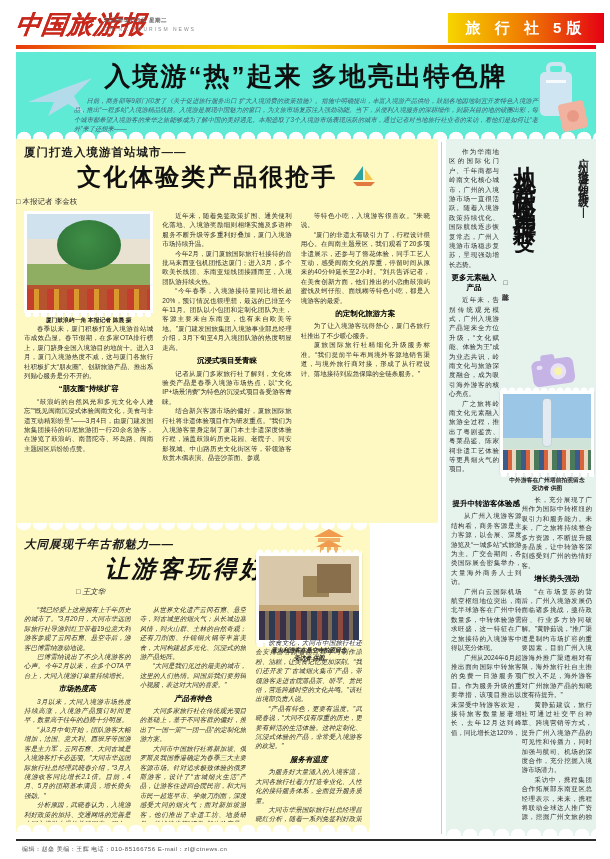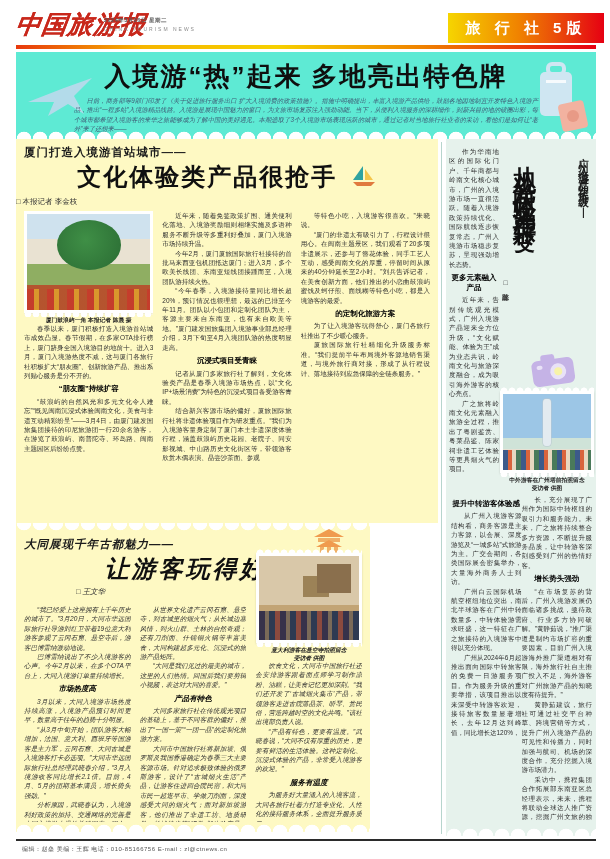--- a/index.html
+++ b/index.html
@@ -245,21 +245,21 @@
         </div>
       <div class="col">
           <div>
             <p class="bp">从世界文化遗产云冈石窟、悬空寺，到古城里的烟火气；从长城边塞风情，到火山群、土林的自然奇观；还有刀削面、什锦铜火锅等丰富美食，大同构建起多元化、沉浸式的旅游产品矩阵。</p>
             <p class="bp">“大同是我们见过的最美的城市，这里的人们热情。回国后我们要剪辑小视频，表达对大同的喜爱。”</p>
             <div class="bh">产品有特色</div>
             <p class="bp">大同多家旅行社在传统观光项目的基础上，基于不同客群的偏好，推出了“一国一策”“一团一品”的定制化旅游方案。</p>
             <p class="bp">大同市中国旅行社将新加坡、俄罗斯及我国香港确定为春季三大主要客源市场。针对追求极致体验的俄罗斯游客，设计了“古城烟火生活”产品，让游客住进四合院民宿，和大同市民一起逛早市、学做刀削面，深度感受大同的烟火气；面对新加坡游客，他们推出了非遗工坊、地质研学、长城徒步等“研学式”体验产品，由专业老师带队讲解；借助直飞香港包机的便利，为香港市民设计了“周五下班飞大同，周日晚餐回香港”的“周末微度假”美食寻味之旅，探寻藏在巷子里的小众美食店，品尝羊杂、兔头、黄糕等地方风味小吃。</p>
           </div>
         </div>
-      <div class="col" style="padding-top:56px;">
+      <div class="col" style="padding-top:33px;">
           <div>
             <p class="bp">饮食文化，大同市中国旅行社还会安排游客跟着面点师学习制作凉粉、油糕，让美食记忆更加深刻。“我们还开发了‘古城烟火集市’产品，带领游客走进古院落品茶、听琴、赏民俗，营造跨越时空的文化共鸣。”该社出境部负责人说。</p>
             <p class="bp">“产品有特色，更要有温度。”武晓春说，“大同不仅有厚重的历史，更要有鲜活的生活体验。这种定制化、沉浸式体验的产品，非常受入境游客的欢迎。”</p>
             <div class="bh">服务有温度</div>
             <p class="bp">为服务好大量涌入的入境客流，大同各旅行社着力打造专业化、人性化的接待服务体系，全面提升服务质量。</p>
             <p class="bp">大同市华景国际旅行社总经理吕晓红分析，随着一系列免签利好政策的实施，入境游客的预订周期逐步缩短。意大利、法国、波兰、西班牙等国家的游客数量明显增长。“我们建立了动态反馈机制，根据导游带团反馈和客人评价，持续迭代产品，提升服务标准。同时，针对不同客源地的特点，优化多语种导览，提供特色餐食及交通接驳服务。”</p>
           </div>
         </div>
     </div>
     <div class="wave-b"></div>

